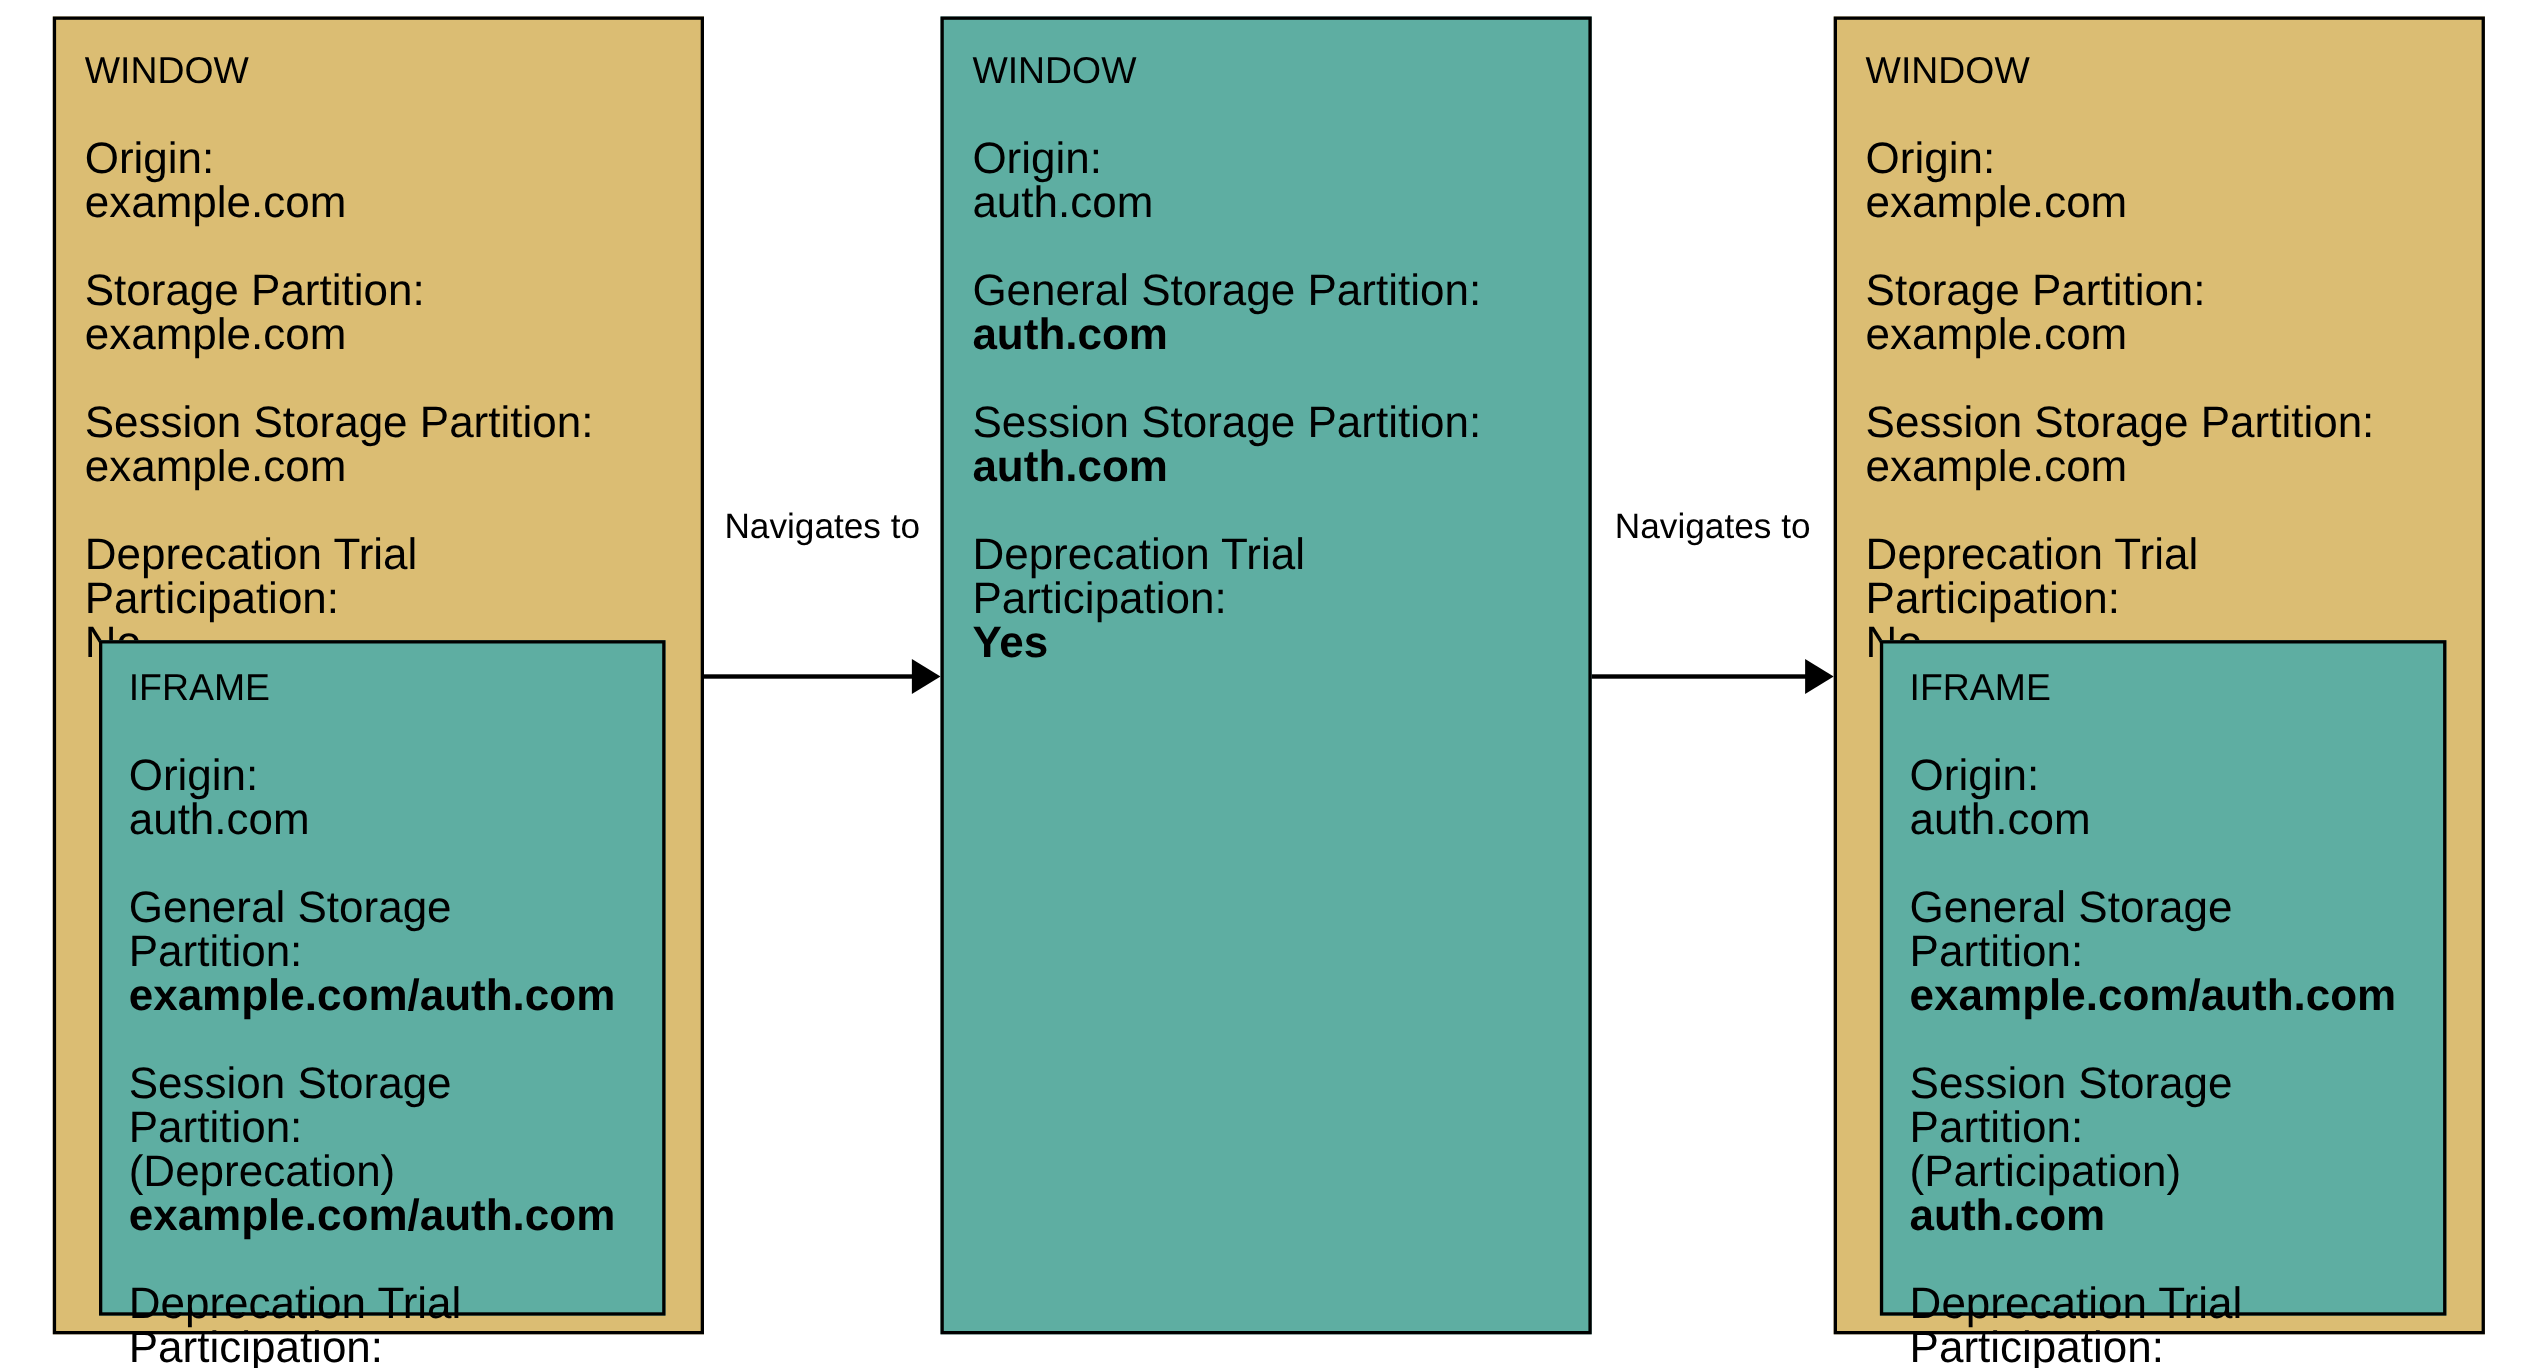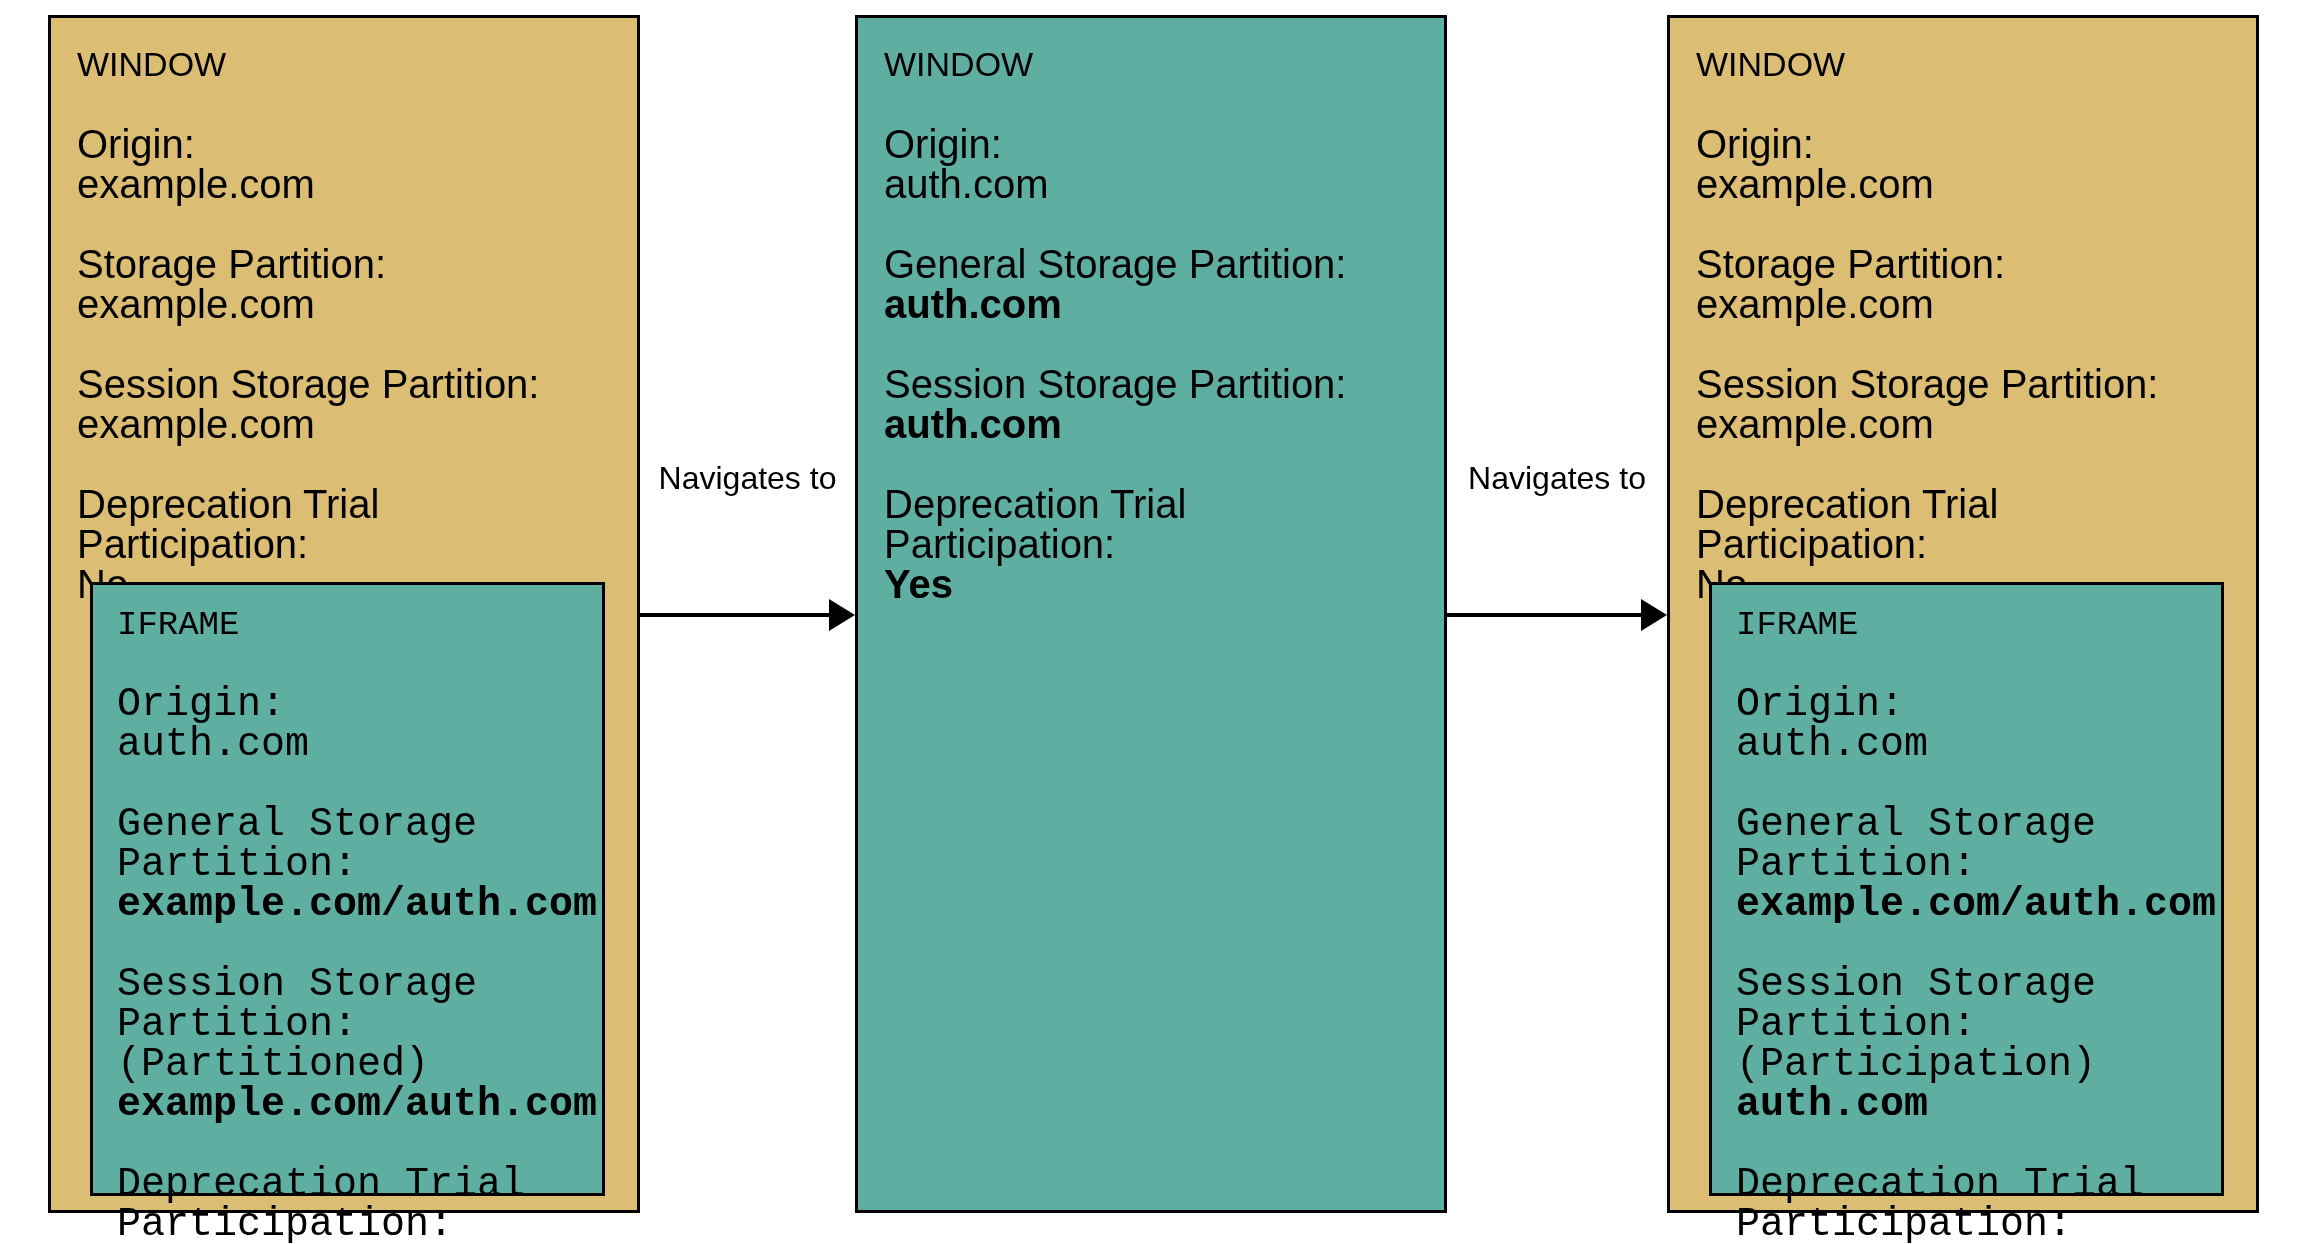--- a/index.html
+++ b/index.html
@@ -35,21 +35,20 @@
   .field{
     margin:40px 0 0 0;font-size:40px;line-height:40px;
   }
   .field .bold{font-weight:bold;}
   .iframe-box{
     position:absolute;left:39px;top:564px;width:515px;height:614px;
     box-sizing:border-box;
     background:var(--iframe-fill);
     border:3px solid var(--border-color);
     padding:20px 24px 0 24px;
-    font-family:Liberation Mono, monospace;
   }
   .arrow-group{position:absolute;top:0;height:1244px;}
   .arrow-group--1{left:640px;width:215px;}
   .arrow-group--2{left:1447px;width:220px;}
   .arrow-label{
     position:absolute;top:458px;left:0;width:100%;
     text-align:center;font-size:32px;line-height:40px;white-space:nowrap;
   }
   .arrow-line{
     position:absolute;top:613px;left:0;right:22px;height:4px;
@@ -73,21 +72,21 @@
         <p class="field"><span>Origin:</span><br><span>example.com</span></p>
         <p class="field"><span>Storage Partition:</span><br><span>example.com</span></p>
         <p class="field"><span>Session Storage Partition:</span><br><span>example.com</span></p>
         <p class="field"><span>Deprecation Trial Participation:</span><br><span>No</span></p>
       </div>
     <div class="iframe-box">
       <p class="box-title">IFRAME</p>
       <div>
           <p class="field"><span>Origin:</span><br><span>auth.com</span></p>
           <p class="field"><span>General Storage Partition:</span><br><span class="bold">example.com/auth.com</span></p>
-          <p class="field"><span>Session Storage Partition:</span><br><span>(Partitioned)</span><br><span class="bold">example.com/auth.com</span></p>
+          <p class="field"><span>Session Storage Partition:</span><br><span>(Deprecation)</span><br><span class="bold">example.com/auth.com</span></p>
           <p class="field"><span>Deprecation Trial Participation:</span><br><span class="bold">Not Checked</span></p>
         </div>
     </div>
   </div>
 
   <div class="arrow-group arrow-group--1">
     <div class="arrow-label">Navigates to</div>
     <div class="arrow-line"></div>
     <div class="arrow-head"></div>
   </div>

